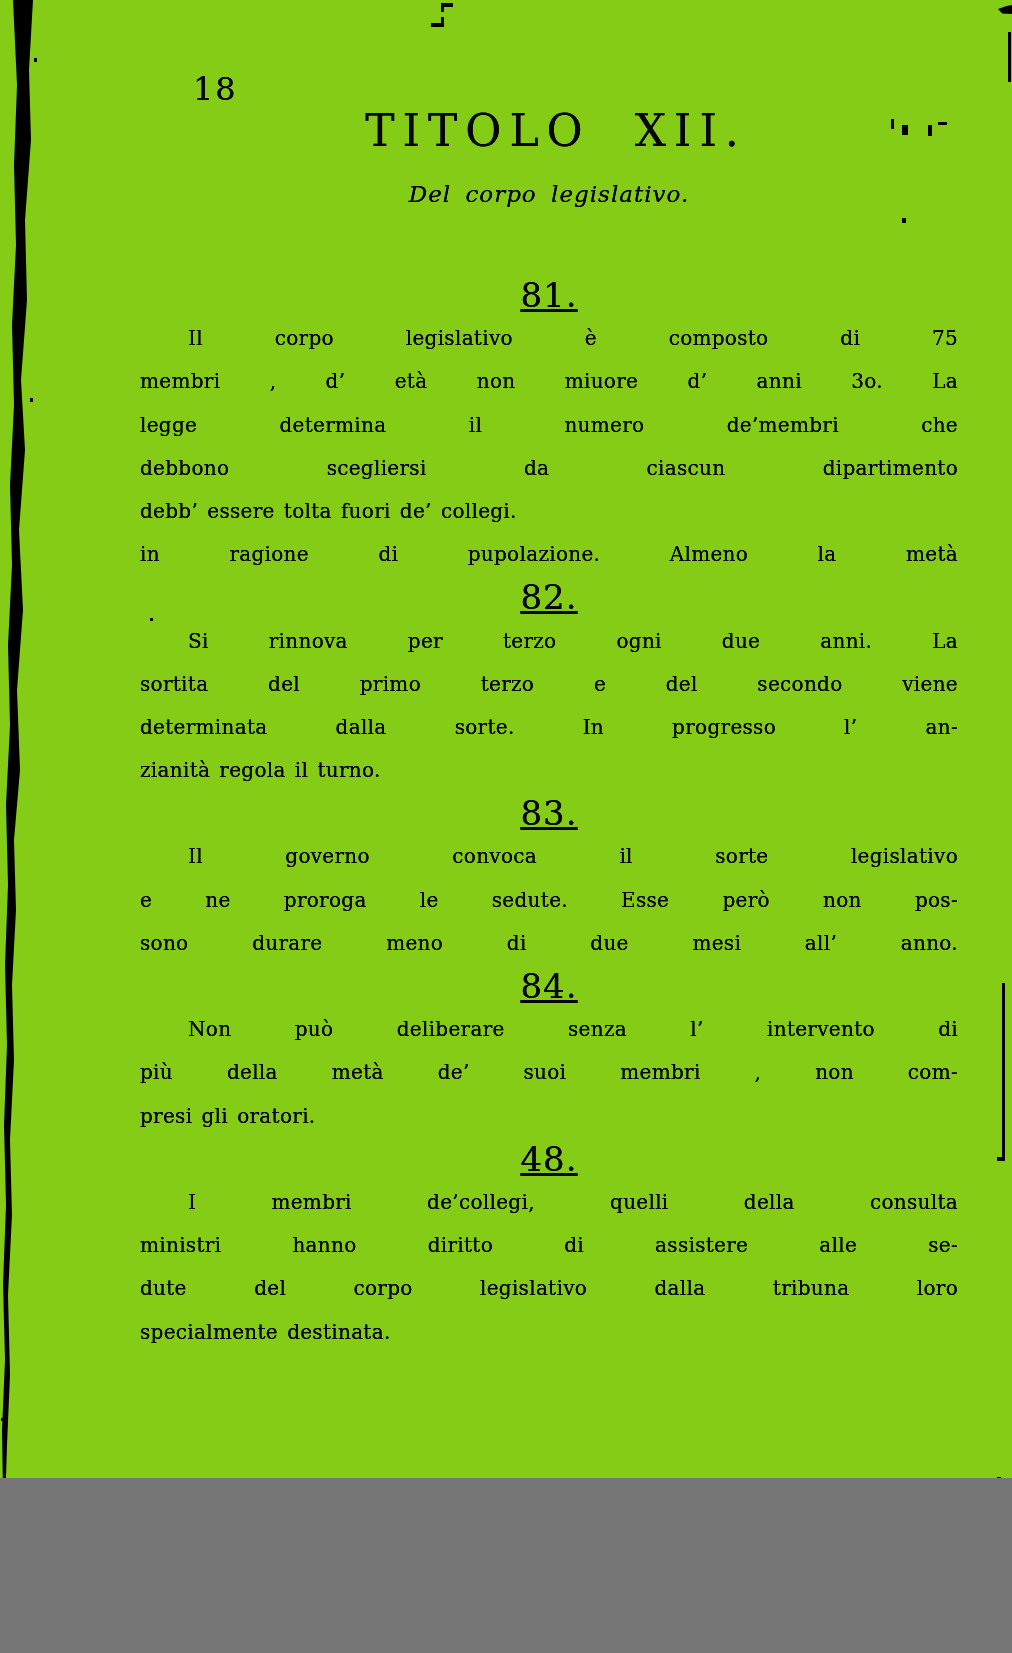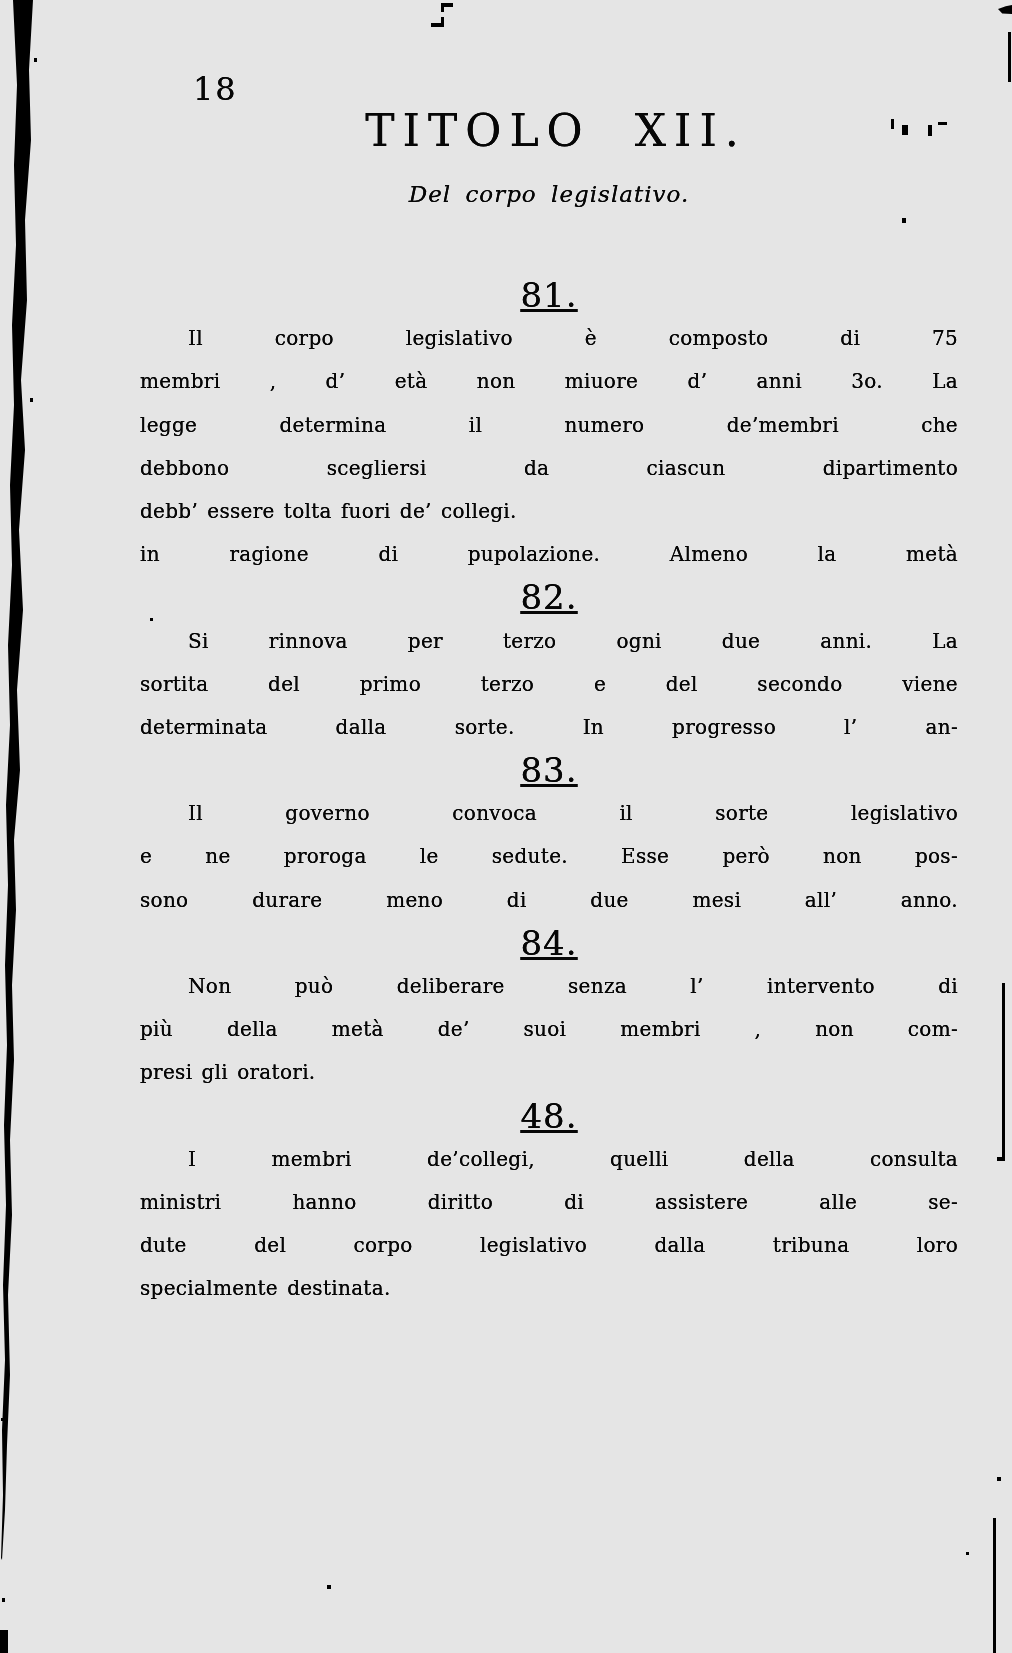--- a/index.html
+++ b/index.html
@@ -1,19 +1,19 @@
 <!DOCTYPE html>
 <html><head>
 <meta charset="utf-8">
 <style>
   html,body { margin:0; padding:0; background:#777; }
   .page {
     position:relative;
-    width:1012px; height:1653px;
-    background:#e5e5e5;
+    width:1012px; height:1478px;
+    background:#84cc16;
     overflow:hidden;
     font-family:"DejaVu Serif", serif;
     color:#060606;
   }
 
   .pagenum {
     position:absolute; left:193px; top:70px;
     font-size:32px; letter-spacing:2px;
     text-shadow:0 0 0.5px #000;
   }
@@ -116,20 +116,21 @@
     <div class="line">membri , d’ età non miuore d’ anni 3o. La</div>
     <div class="line">legge determina il numero de’membri che</div>
     <div class="line">debbono scegliersi da ciascun dipartimento</div>
     <div class="line last">debb’ essere tolta fuori de’ collegi.</div>
     <div class="line">in ragione di pupolazione. Almeno la metà</div>
 
     <div class="secnum">82.</div>
     <div class="line indent">Si rinnova per terzo ogni due anni. La</div>
     <div class="line">sortita del primo terzo e del secondo viene</div>
     <div class="line">determinata dalla sorte. In progresso l’ an-</div>
+    <div class="line last">zianità regola il turno.</div>
 
     <div class="secnum">83.</div>
     <div class="line indent">Il governo convoca il sorte legislativo</div>
     <div class="line">e ne proroga le sedute. Esse però non pos-</div>
     <div class="line">sono durare meno di due mesi all’ anno.</div>
 
     <div class="secnum">84.</div>
     <div class="line indent">Non può deliberare senza l’ intervento di</div>
     <div class="line">più della metà de’ suoi membri , non com-</div>
     <div class="line last">presi gli oratori.</div>

